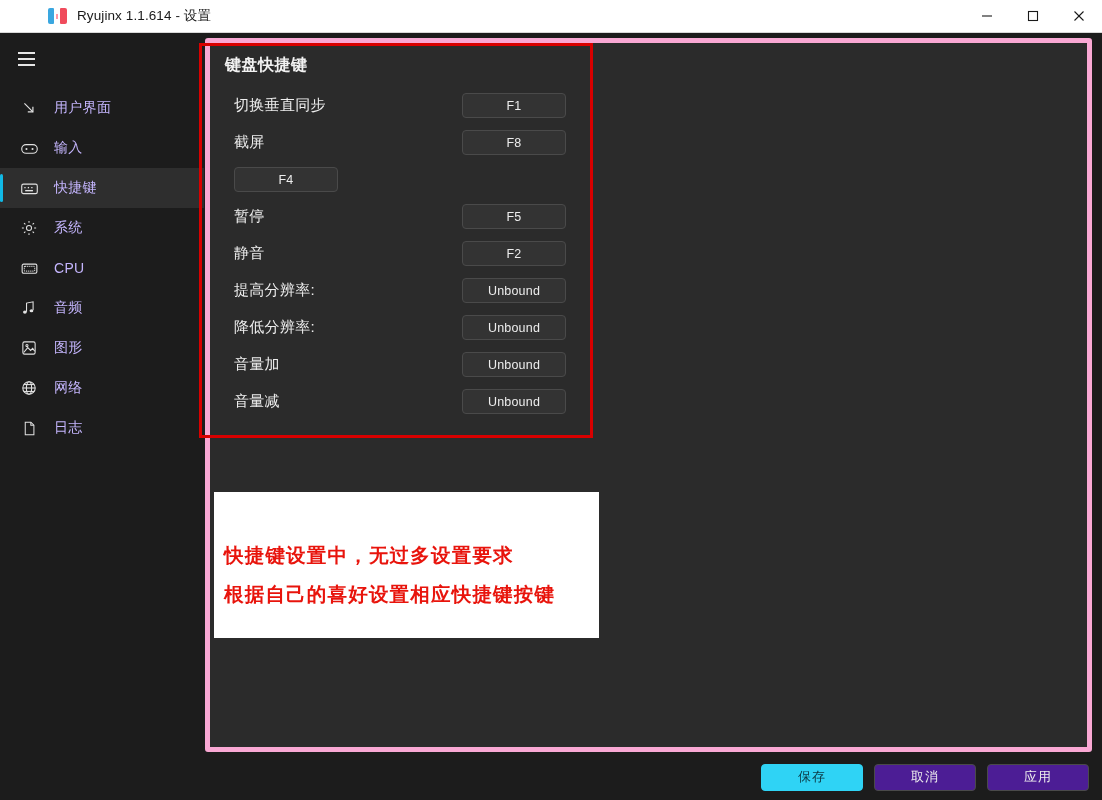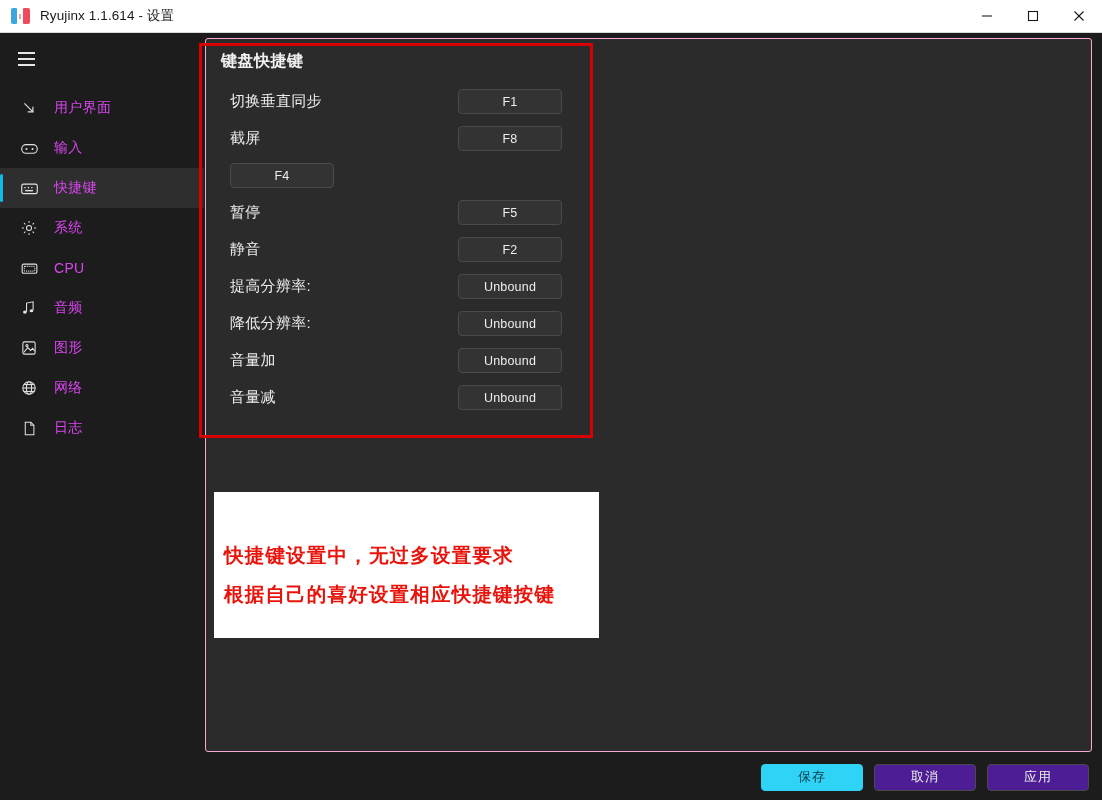--- a/index.html
+++ b/index.html
@@ -15,21 +15,21 @@
     background: #1c1c1c;
     display: flex; flex-direction: column;
   }
 
   
   .titlebar {
     height: 33px; min-height: 33px;
     background: #ffffff;
     display: flex; align-items: center;
     border-bottom: 1px solid #d8d8d8;
-    position: relative; z-index: 5;
+    position: relative; z-index: 5; padding-left: 37px;
   }
   .tb-logo {
     width: 20px; height: 16px;
     margin-left: 11px; margin-right: 9px;
     display: flex; align-items: stretch; gap: 2px;
   }
   .tb-logo .bar-l { width: 6px; background: #3aa7e0; border-radius: 2px 1px 1px 2px; }
   .tb-logo .bar-m { width: 2px; background: #ff9aa8; align-self: center; height: 5px; }
   .tb-logo .bar-r { width: 7px; background: #f04b5c; border-radius: 1px 2px 2px 1px; }
   .tb-title {
@@ -59,21 +59,21 @@
     padding-left: 18px; margin-bottom: 9px;
   }
   .hamburger .lines { display: flex; flex-direction: column; gap: 4px; }
   .hamburger .lines i { display: block; width: 17px; height: 2px; background: #e6e6e6; }
 
   .nav-item {
     position: relative;
     height: 40px;
     display: flex; align-items: center;
     padding-left: 18px;
-    color: #d946ef;
+    color: #c4b5fd;
     font-size: 14px;
   }
   .nav-item .ico {
     width: 22px; height: 22px; margin-right: 14px;
     display: flex; align-items: center; justify-content: center;
     color: #e2e2e2; flex: 0 0 22px;
   }
   .nav-item .ico svg { display: block; }
   .nav-item .lbl { white-space: nowrap; letter-spacing: .3px; }
   .nav-item.selected { background: #2e2e2e; }
@@ -86,21 +86,21 @@
   .content-wrap {
     flex: 1; position: relative;
     padding: 4px 10px 0 1px;
     display: flex; flex-direction: column;
     min-width: 0;
   }
   .content-panel {
     position: absolute;
     left: 1px; top: 5px; right: 10px; bottom: 48px;
     background: #2b2b2b;
-    border: 1px solid #f9a8d4;
+    border: 5px solid #f9a8d4;
     border-radius: 3px;
     overflow: hidden;
   }
 
   .section-title {
     position: absolute; left: 15px; top: 12px;
     font-size: 16px; font-weight: bold; color: #f2f2f2;
     letter-spacing: .5px;
   }
 

